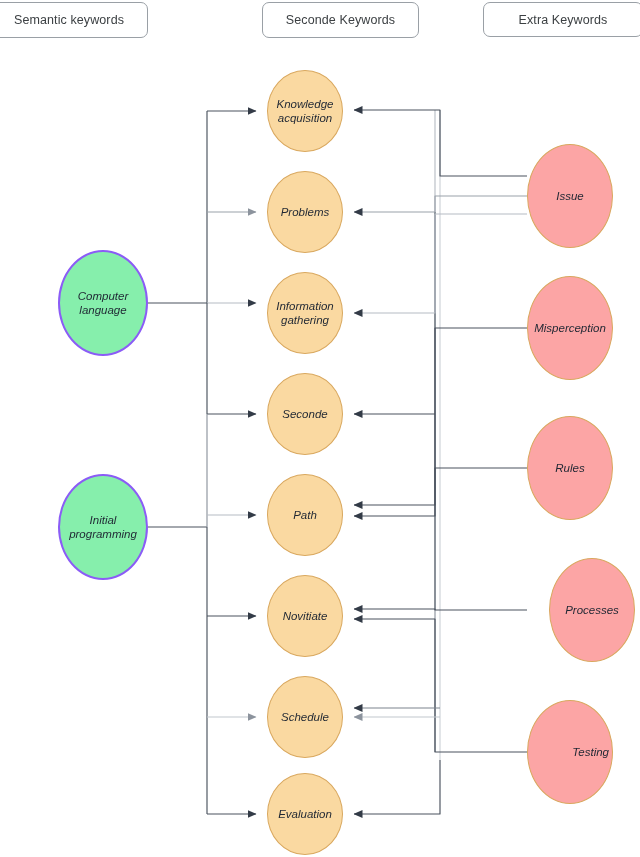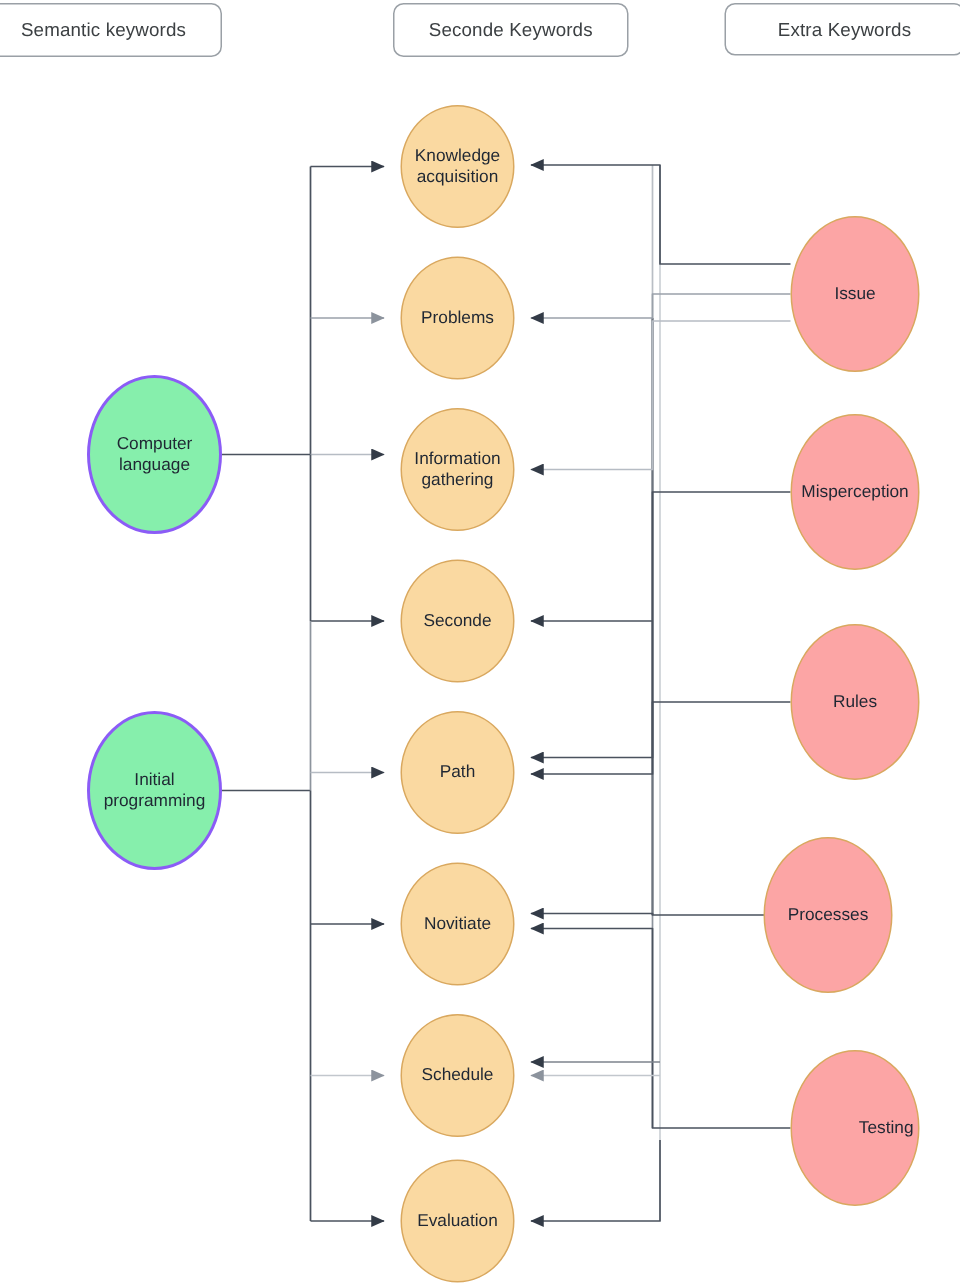--- a/index.html
+++ b/index.html
@@ -41,21 +41,21 @@
     border-radius: 50%;
     display: flex;
     align-items: center;
     justify-content: center;
     text-align: center;
     color: #1f2733;
     font-size: 11.5px;
     line-height: 14px;
     padding: 2px 3px;
   }
-  .node span { display: block; pointer-events: none; }
+  .node span { display: block; pointer-events: none; font-style: italic; }
   .node.sem { background: #86efac; border: 2px solid #8b5cf6; }
   .node.sec { background: #fad9a1; border: 1px solid #d9a85f; }
   .node.ext { background: #fca5a5; border: 1px solid #d9a85f; }
 </style>
 </head>
 <body>
 
 <div id="canvas">
 
   <svg class="layer" viewBox="0 0 640 857">
@@ -178,20 +178,20 @@
 
   <div class="node ext" style="left:527px; top:144px; width:86px; height:104px;">
     <span>Issue</span>
   </div>
   <div class="node ext" style="left:527px; top:276px; width:86px; height:104px;">
     <span>Misperception</span>
   </div>
   <div class="node ext" style="left:527px; top:416px; width:86px; height:104px;">
     <span>Rules</span>
   </div>
-  <div class="node ext" style="left:509px; top:558px; width:86px; height:104px;text-align:center;">
+  <div class="node ext" style="left:549px; top:558px; width:86px; height:104px;text-align:center;">
     <span>Processes</span>
   </div>
   <div class="node ext" style="left:527px; top:700px; width:86px; height:104px;justify-content:flex-end;">
     <span>Testing</span>
   </div>
 
 </div>
 
 </body></html>

